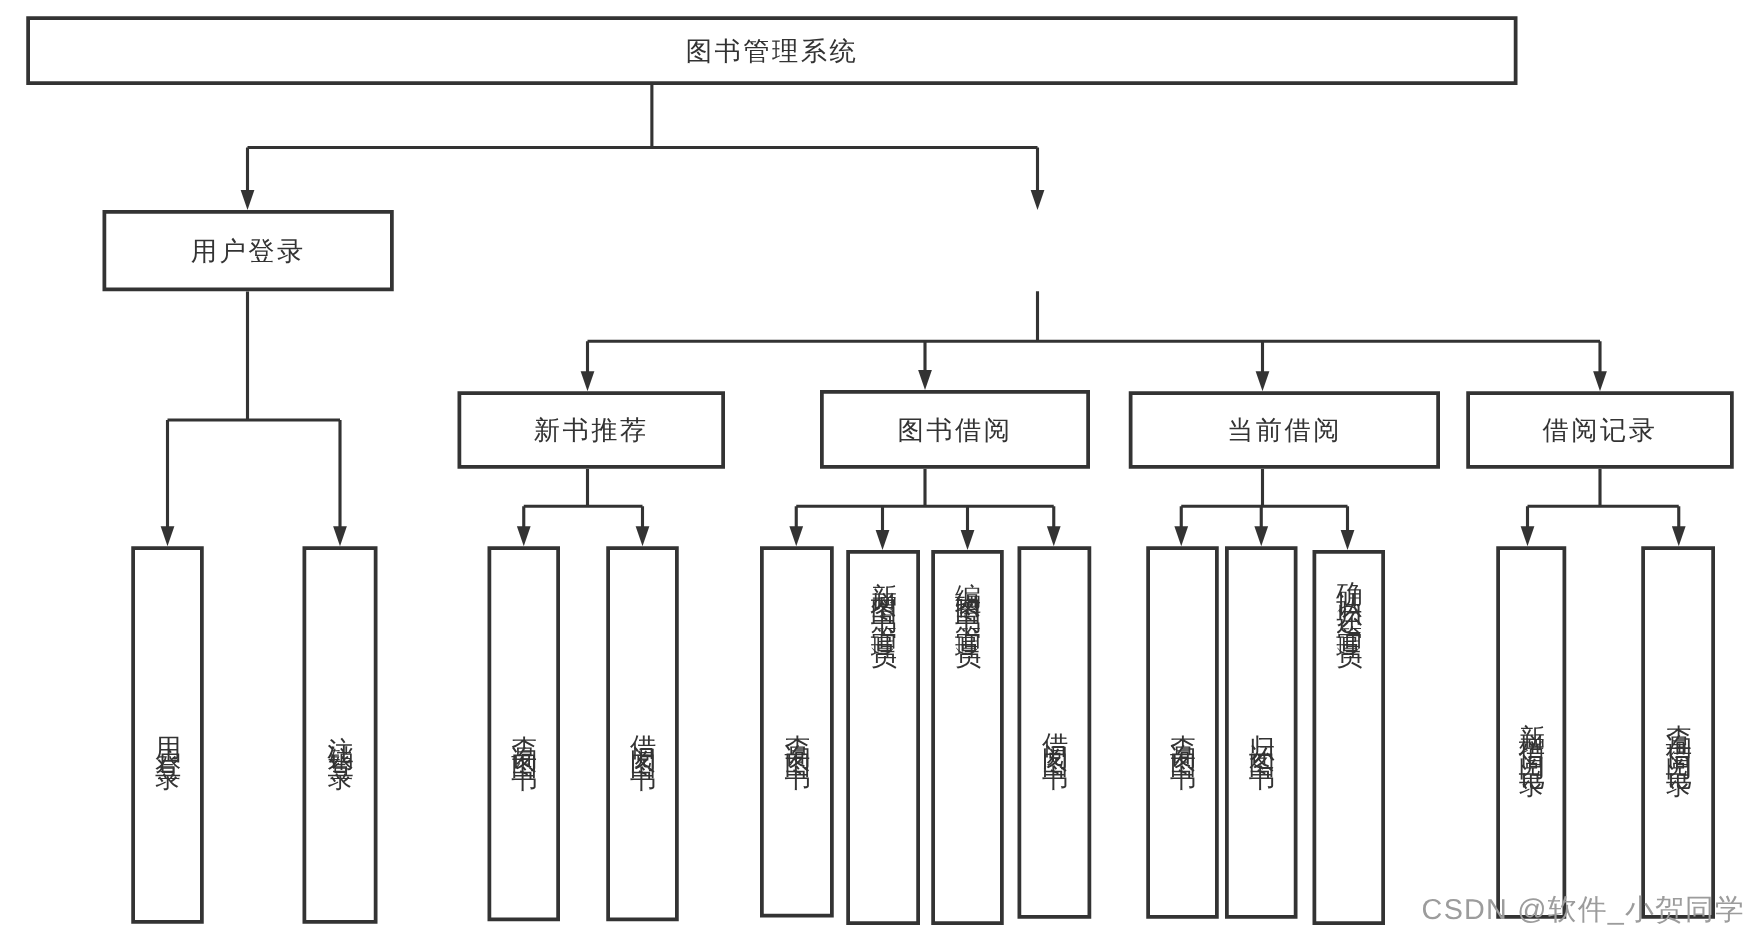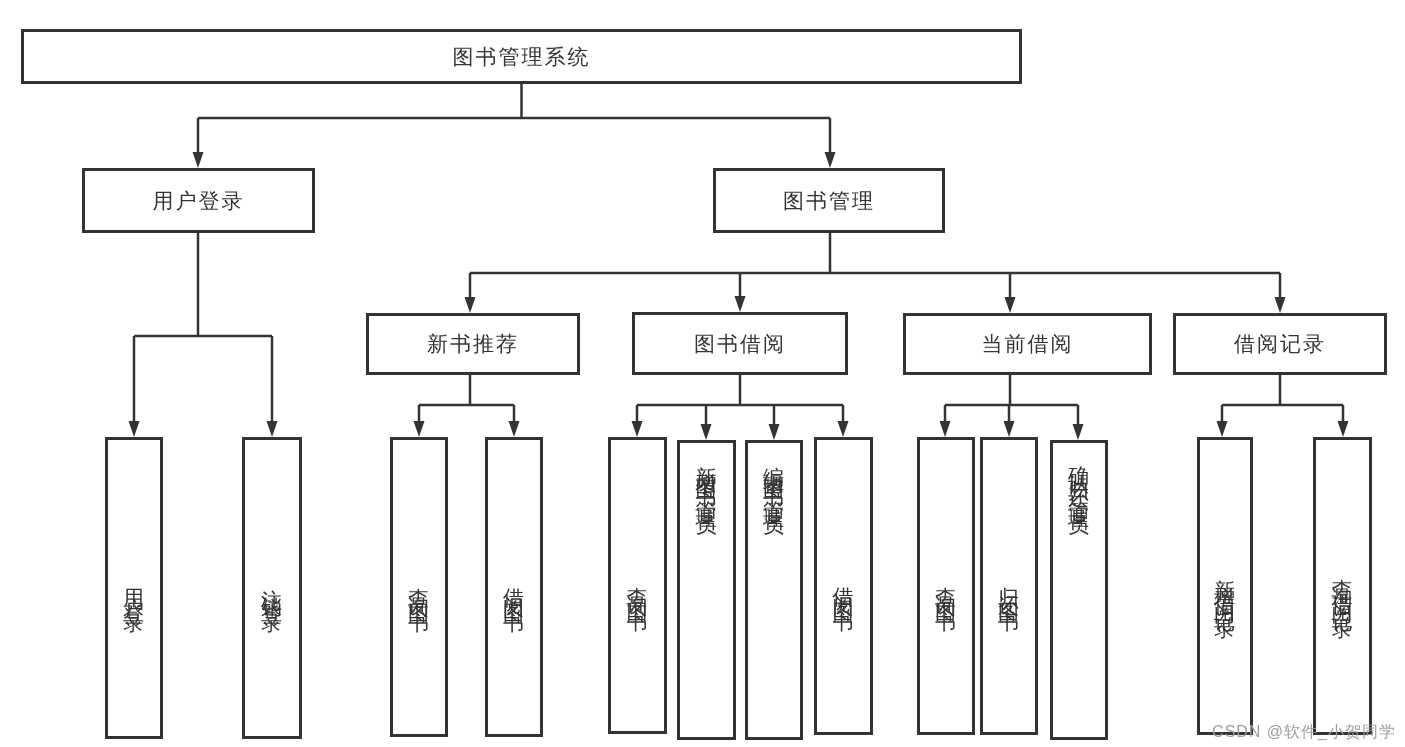--- a/index.html
+++ b/index.html
@@ -40,21 +40,21 @@
   }
   .node.v.long {
     justify-content: flex-start;
     padding-top: 6px;
     letter-spacing: 7px;
   }
   .watermark {
     position: absolute;
     right: 9px;
     bottom: 4px;
-    font-size: 16px;
+    font-size: 23px;
     color: var(--wm, #9c9c9c);
     letter-spacing: 1px;
   }
 </style>
 </head>
 <body>
 
 <div class="stage" style="--bg: #ffffff; --border: #333333; --text: #333333; --wm: #9c9c9c;">
 
   <svg class="connectors" width="1405" height="747" viewBox="0 0 1405 747">
@@ -105,27 +105,26 @@
       <line x1="1009" y1="405" x2="1009" y2="424" stroke="#333333" stroke-width="2.5"></line>
       <polygon points="1003.5,421 1014.5,421 1009,437" fill="#333333"></polygon>
       <line x1="1078" y1="405" x2="1078" y2="427" stroke="#333333" stroke-width="2.5"></line>
       <polygon points="1072.5,424 1083.5,424 1078,440" fill="#333333"></polygon>
       <line x1="1222" y1="405" x2="1222" y2="424" stroke="#333333" stroke-width="2.5"></line>
       <polygon points="1216.5,421 1227.5,421 1222,437" fill="#333333"></polygon>
       <line x1="1343" y1="405" x2="1343" y2="424" stroke="#333333" stroke-width="2.5"></line>
       <polygon points="1337.5,421 1348.5,421 1343,437" fill="#333333"></polygon>
     </svg>
 
-  <div class="node" style="left:21px;top:29px;width:1001px;height:55px">图书管理系统</div>
+  <div class="node" style="left:21px;top:13px;width:1193px;height:55px">图书管理系统</div>
 
   <div class="node" style="left:82px;top:168px;width:233px;height:65px">用户登录</div>
-  <div class="node" style="left:713px;top:168px;width:232px;height:65px">图书管理</div>
 
   <div class="node" style="left:366px;top:313px;width:214px;height:62px">新书推荐</div>
-  <div class="node" style="left:632px;top:312px;width:216px;height:63px">图书借阅</div>
+  <div class="node" style="left:656px;top:312px;width:216px;height:63px">图书借阅</div>
   <div class="node" style="left:903px;top:313px;width:249px;height:62px">当前借阅</div>
   <div class="node" style="left:1173px;top:313px;width:214px;height:62px">借阅记录</div>
 
   <div class="node v" style="left:105px;top:437px;width:58px;height:302px">用户登录</div>
   <div class="node v" style="left:242px;top:437px;width:60px;height:302px">注销登录</div>
 
   <div class="node v" style="left:390px;top:437px;width:58px;height:300px">查询图书</div>
   <div class="node v" style="left:485px;top:437px;width:58px;height:300px">借阅图书</div>
 
   <div class="node v" style="left:608px;top:437px;width:59px;height:297px">查询图书</div>

